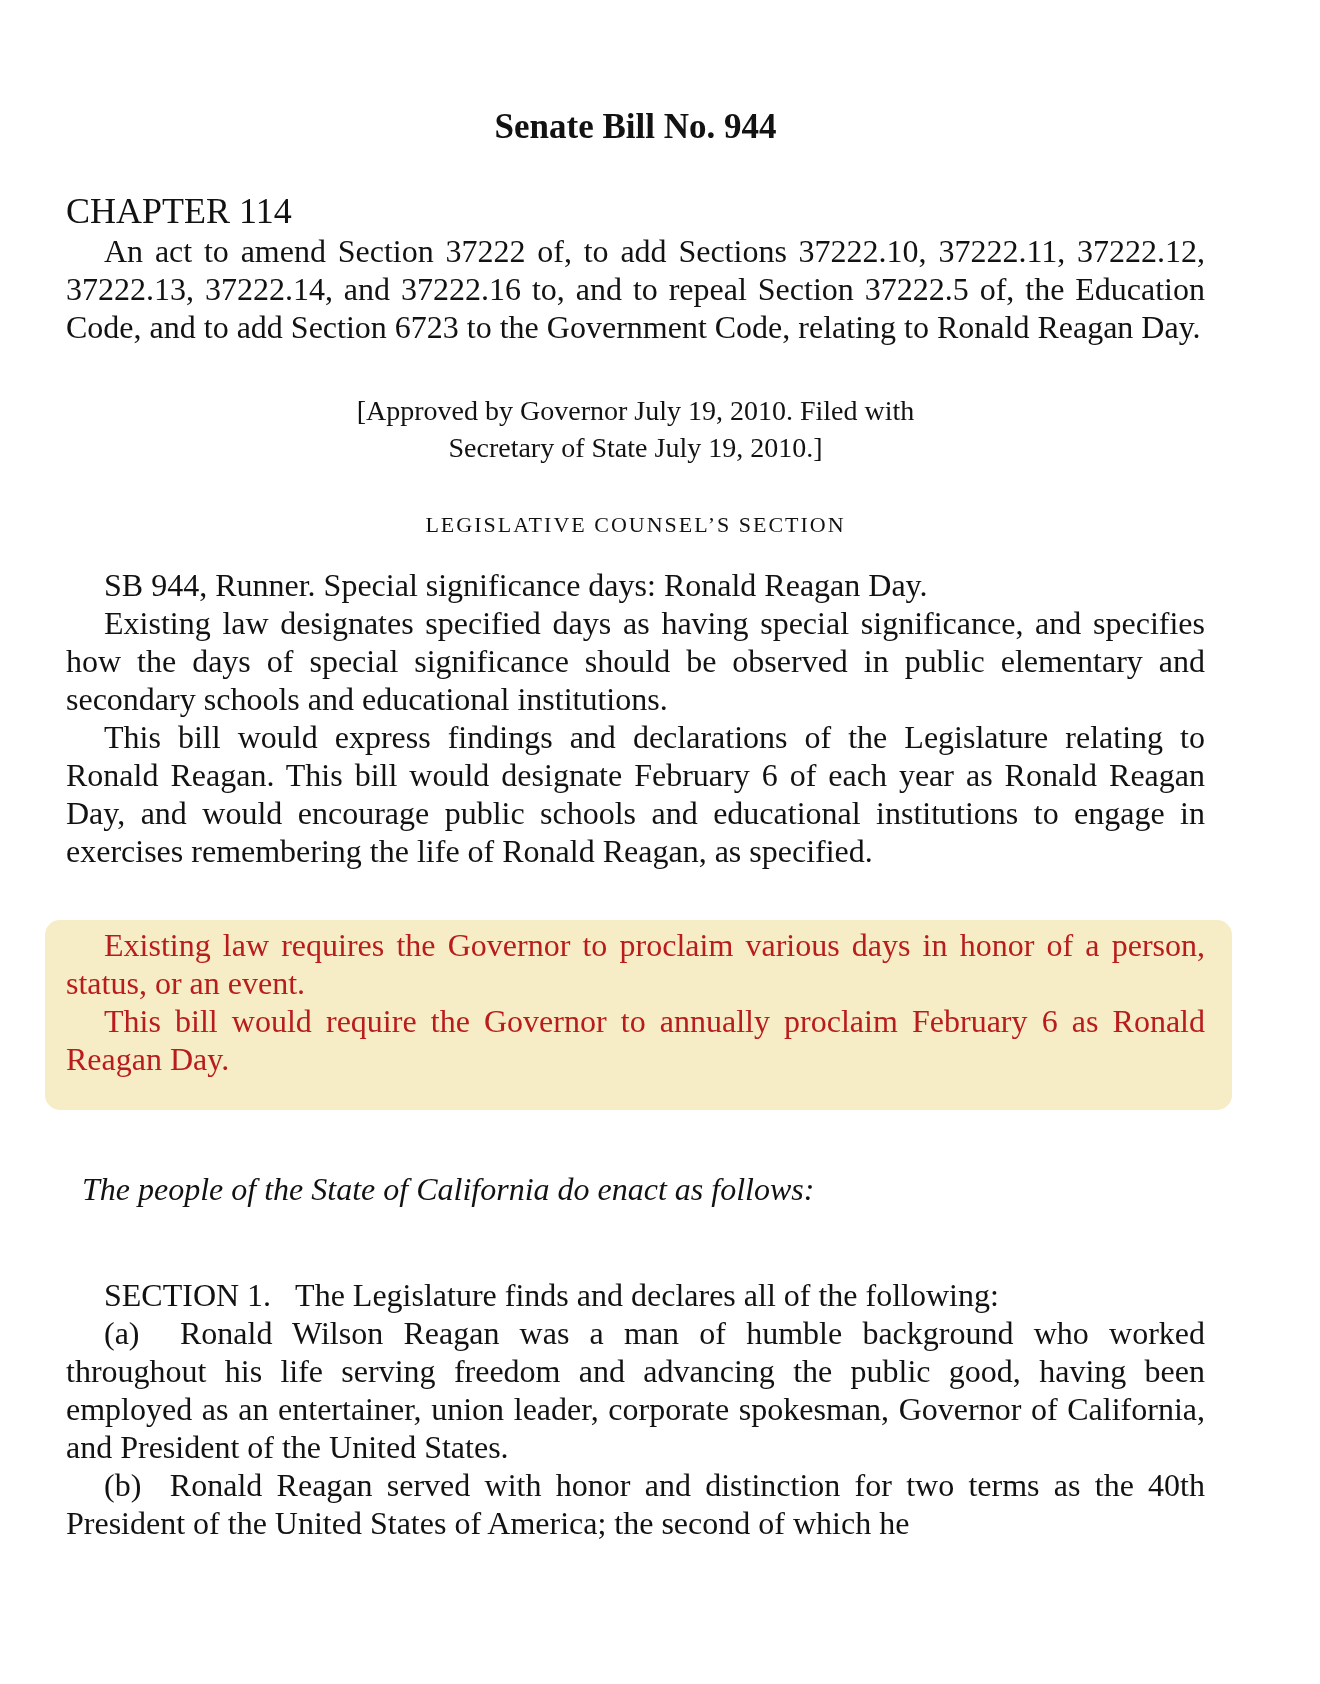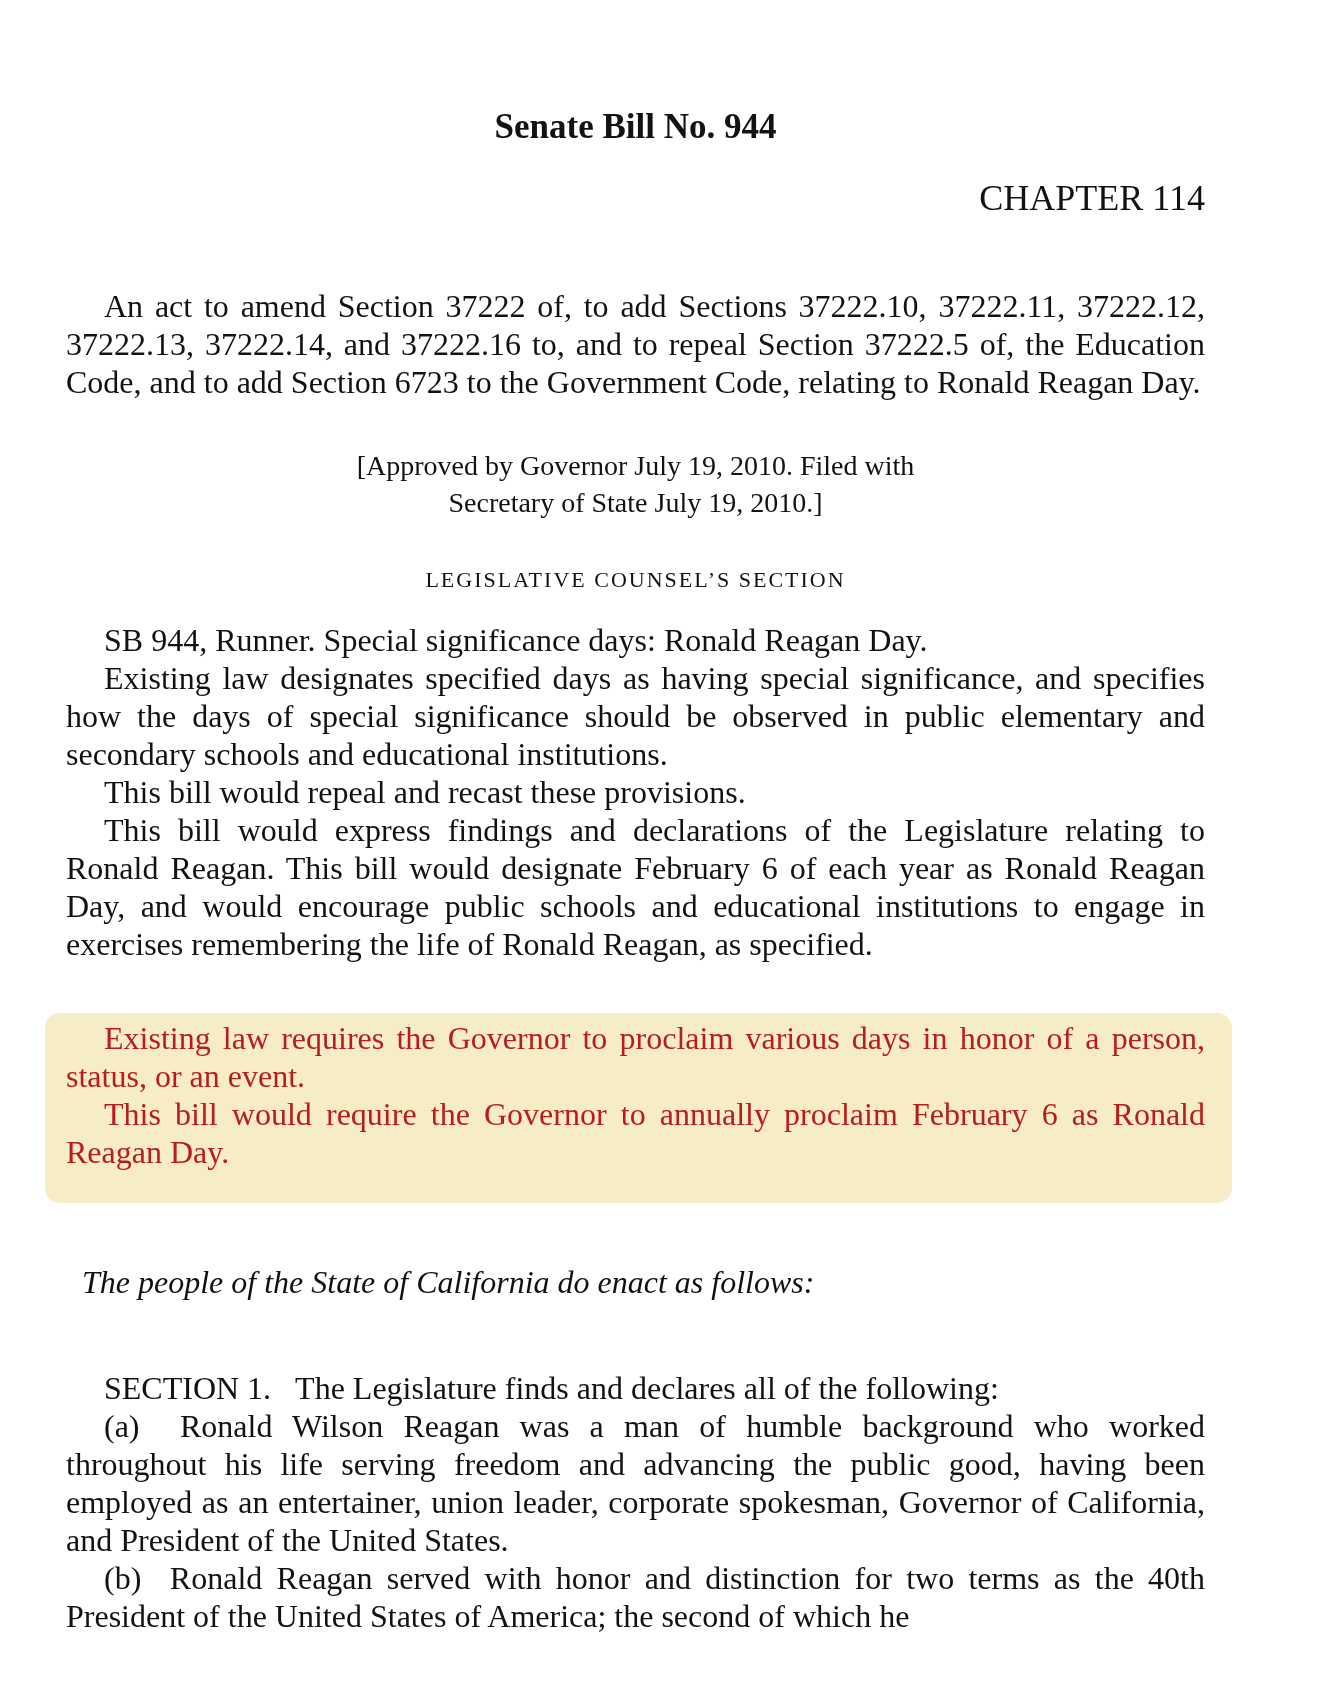--- a/index.html
+++ b/index.html
@@ -16,32 +16,32 @@
   .content { padding: 0 115px 0 66px; }
 
   .bill-title {
     margin-top: 106px;
     text-align: center;
     font-size: 35px;
     font-weight: bold;
     line-height: 42px;
   }
   .chapter {
-    margin-top: 29px;
-    text-align: right;
+    margin-top: 42px;
+    text-align: left;
     font-size: 36px;
     line-height: 42px;
   }
   p.body-text {
     font-size: 32px;
     line-height: 38px;
     text-align: justify;
     text-indent: 38px;
   }
-  .act { margin-top: 68px; }
+  .act { }
   .approved {
     margin-top: 46px;
     text-align: center;
     font-size: 28px;
     line-height: 37px;
   }
   .digest-heading {
     margin-top: 44px;
     text-align: center;
     font-size: 22px;
@@ -80,21 +80,20 @@
     <div class="approved">
       <div>[Approved by Governor July 19, 2010. Filed with</div>
       <div>Secretary of State July 19, 2010.]</div>
     </div>
 
     <div class="digest-heading">LEGISLATIVE COUNSEL’S SECTION</div>
 
     <div class="digest">
       <p class="body-text">SB 944, Runner. Special significance days: Ronald Reagan Day.</p>
       <p class="body-text">Existing law designates specified days as having special significance, and specifies how the days of special significance should be observed in public elementary and secondary schools and educational institutions.</p>
-      <p class="body-text">This bill would repeal and recast these provisions.</p>
       <p class="body-text">This bill would express findings and declarations of the Legislature relating to Ronald Reagan. This bill would designate February 6 of each year as Ronald Reagan Day, and would encourage public schools and educational institutions to engage in exercises remembering the life of Ronald Reagan, as specified.</p>
 
       <div class="highlight-block">
         <p class="body-text">Existing law requires the Governor to proclaim various days in honor of a person, status, or an event.</p>
         <p class="body-text">This bill would require the Governor to annually proclaim February 6 as Ronald Reagan Day.</p>
       </div>
     </div>
 
     <p class="enact">The people of the State of California do enact as follows:</p>
 

